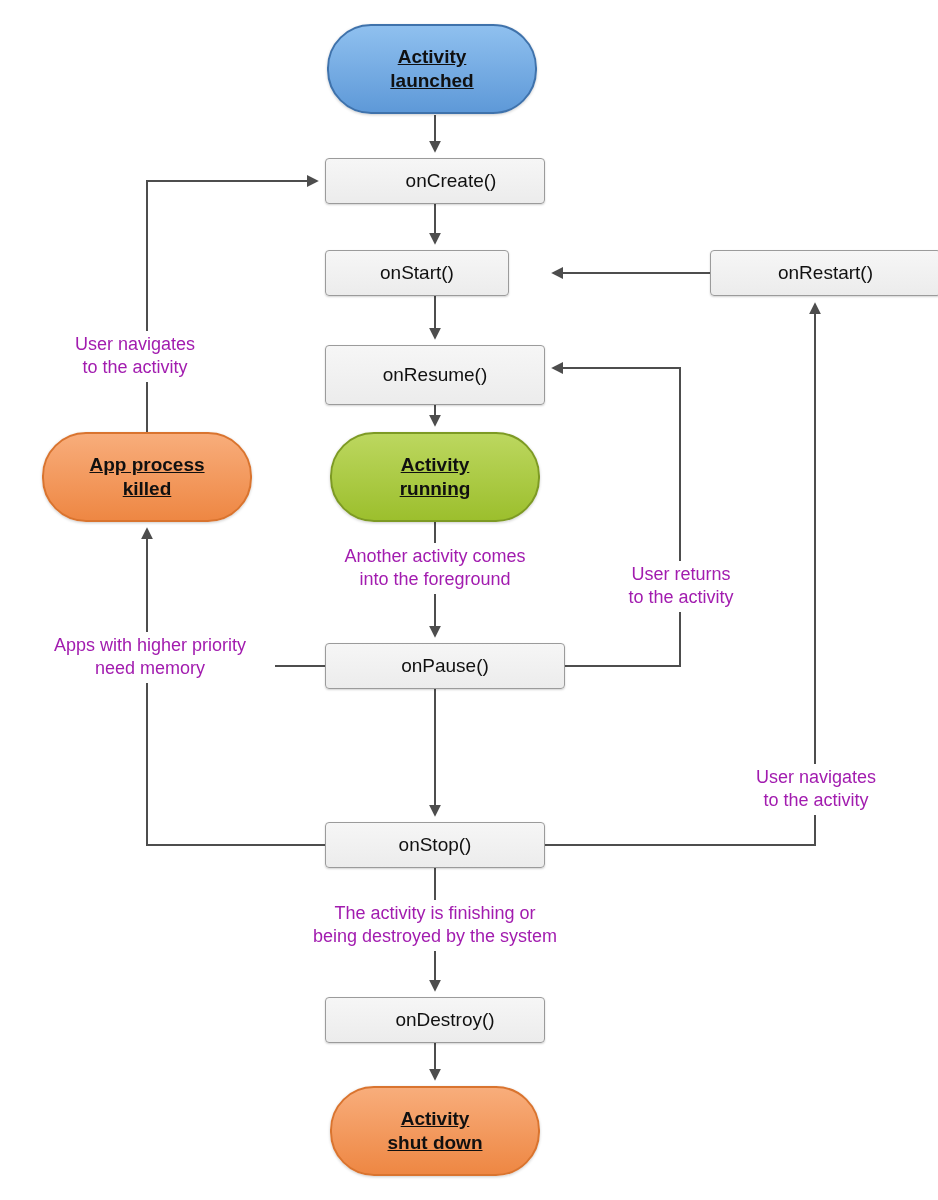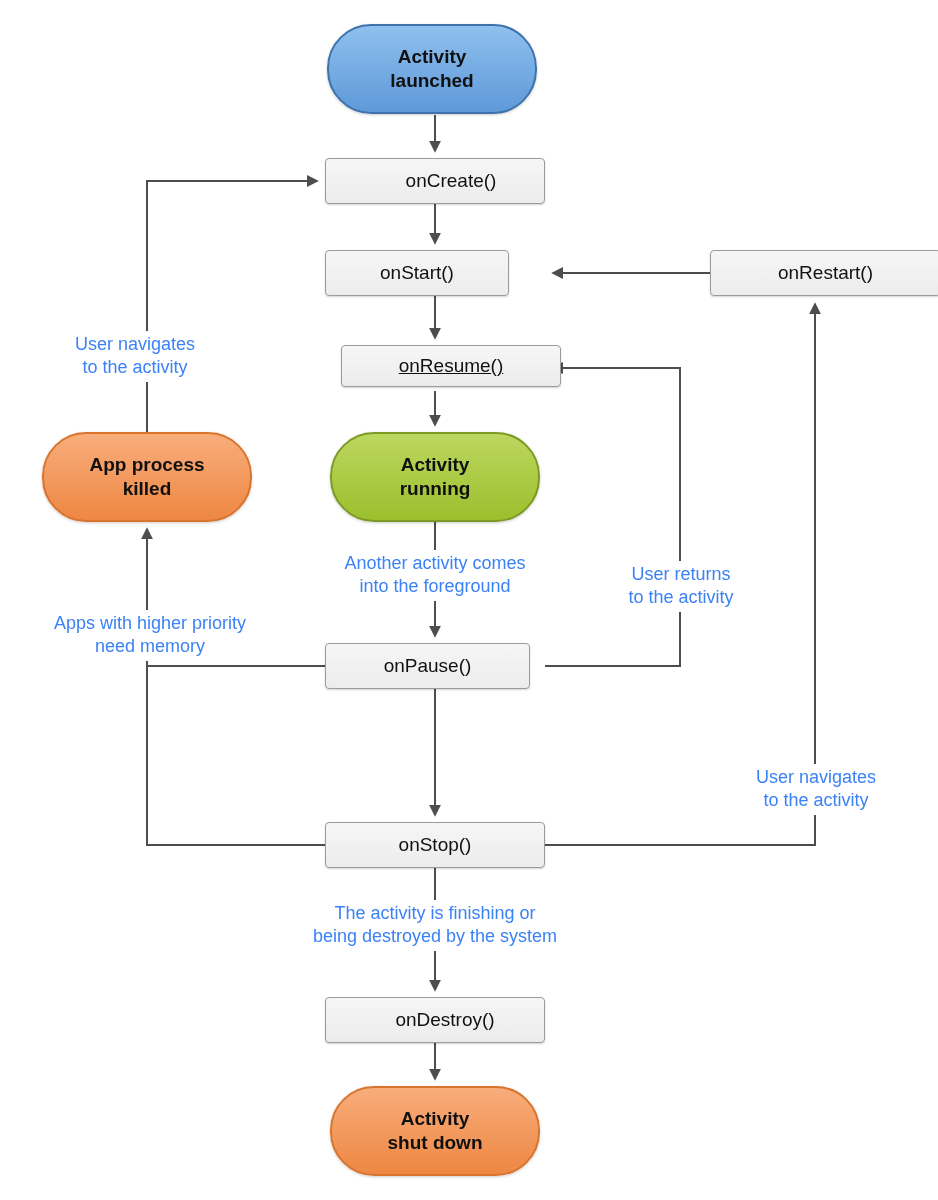--- a/index.html
+++ b/index.html
@@ -15,28 +15,28 @@
     text-align: center; white-space: pre-line; box-sizing: border-box;
   }
   .callback {
     background: linear-gradient(#f6f6f6, #ececec);
     border: 1px solid #9b9b9b; border-radius: 4px;
     font-size: 19px; color: #111111;
     box-shadow: 0 1px 2px rgba(0,0,0,0.18);
   }
   .pill {
     border-radius: 44px; font-weight: bold; font-size: 19px; color: #101010;
-    line-height: 1.25; box-shadow: 0 1px 3px rgba(0,0,0,0.2);
+    line-height: 1.25; box-shadow: 0 1px 3px rgba(0,0,0,0.2); text-decoration: underline;
   }
   .pill.blue   { background: linear-gradient(#8fc0ef, #5e99d8); border: 2px solid #3f72ab; }
   .pill.green  { background: linear-gradient(#bcd75f, #9cbf2d); border: 2px solid #7d9a24; }
   .pill.orange { background: linear-gradient(#f8ad7b, #ee8743); border: 2px solid #d9742f; }
   .caption {
     position: absolute; z-index: 2; background: #ffffff;
-    font-size: 18px; line-height: 1.3; color: #3b82f6;
+    font-size: 18px; line-height: 1.3; color: #a21caf;
     text-align: center; white-space: pre-line; padding: 2px 0;
   }
 </style>
 </head>
 <body>
 
 <div class="canvas">
 
   <svg class="arrows" width="938" height="1200" viewBox="0 0 938 1200">
     <defs>
@@ -70,61 +70,61 @@
   </div>
 
   <div class="node callback" style="left:325px; top:250px; width:184px; height:46px;">
     <span>onStart()</span>
   </div>
 
   <div class="node callback" style="left:710px; top:250px; width:231px; height:46px;">
     <span>onRestart()</span>
   </div>
 
-  <div class="node callback" style="left:341px; top:345px; width:220px; height:42px;text-decoration:underline;">
+  <div class="node callback" style="left:325px; top:345px; width:220px; height:60px;">
     <span>onResume()</span>
   </div>
 
   <div class="node pill orange" style="left:42px; top:432px; width:210px; height:90px;justify-content:center;">
     <span>App process
 killed</span>
   </div>
 
   <div class="node pill green" style="left:330px; top:432px; width:210px; height:90px;">
     <span>Activity
 running</span>
   </div>
 
-  <div class="node callback" style="left:325px; top:643px; width:205px; height:46px;">
+  <div class="node callback" style="left:325px; top:643px; width:240px; height:46px;">
     <span>onPause()</span>
   </div>
 
   <div class="node callback" style="left:325px; top:822px; width:220px; height:46px;">
     <span>onStop()</span>
   </div>
 
   <div class="node callback" style="left:325px; top:997px; width:220px; height:46px;padding-left:20px;">
     <span>onDestroy()</span>
   </div>
 
   <div class="node pill orange" style="left:330px; top:1086px; width:210px; height:90px;">
     <span>Activity
 shut down</span>
   </div>
 
   <div class="caption" style="left:55px; top:331px; width:160px;">User navigates
 to the activity</div>
 
-  <div class="caption" style="left:320px; top:543px; width:230px;margin-top:7px;">Another activity comes
+  <div class="caption" style="left:320px; top:543px; width:230px;">Another activity comes
 into the foreground</div>
 
   <div class="caption" style="left:611px; top:561px; width:140px;">User returns
 to the activity</div>
 
-  <div class="caption" style="left:25px; top:610px; width:250px;">Apps with higher priority
+  <div class="caption" style="left:25px; top:632px; width:250px;">Apps with higher priority
 need memory</div>
 
 
   <div class="caption" style="left:741px; top:764px; width:150px;">User navigates
 to the activity</div>
 
   <div class="caption" style="left:295px; top:900px; width:280px;">The activity is finishing or
 being destroyed by the system</div>
 
 </div>

